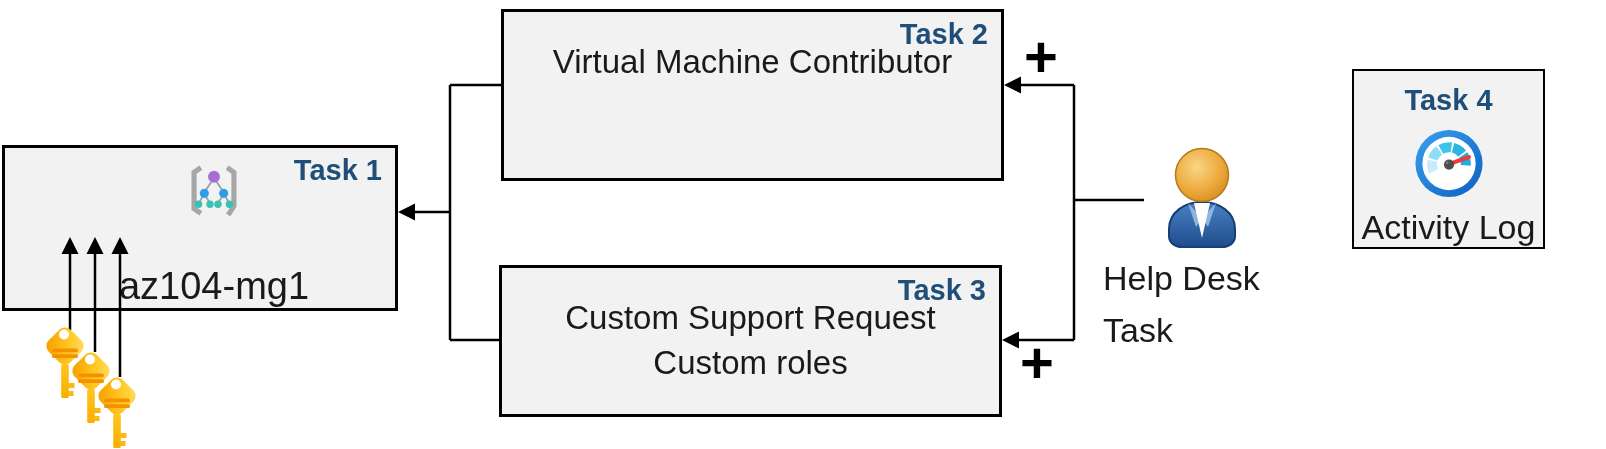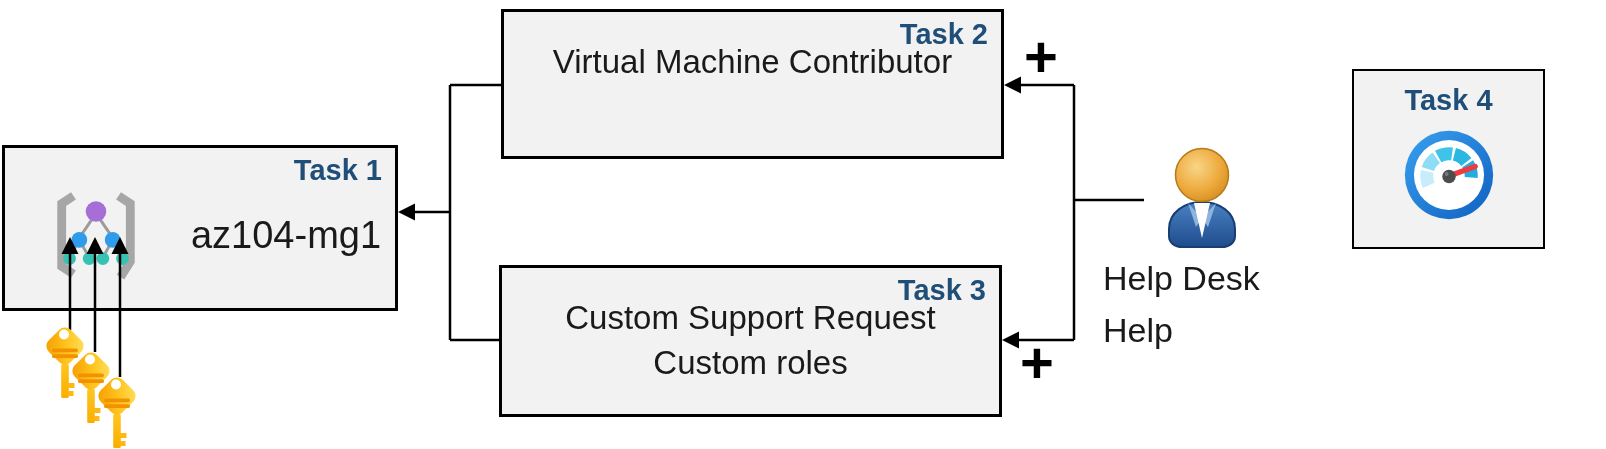--- a/index.html
+++ b/index.html
@@ -2,39 +2,39 @@
 <html><head>
 <meta charset="utf-8">
 <style>
   html,body{margin:0;padding:0;background:#ffffff;}
   .canvas{
     position:relative;width:1606px;height:449px;background:#ffffff;
     font-family:"Liberation Sans",sans-serif;overflow:hidden;
   }
   .box{position:absolute;background:#f2f2f2;border:3px solid #000;box-sizing:border-box;}
   .task1{left:2px;top:145px;width:396px;height:166px;}
-  .task2{left:501px;top:9px;width:503px;height:150px;}
+  .task2{left:501px;top:9px;width:503px;height:172px;}
   .task3{left:499px;top:265px;width:503px;height:152px;padding-left:43px;}
   .task4{left:1352px;top:69px;width:193px;height:180px;border-width:2px;
          display:flex;flex-direction:column;align-items:center;}
   .task-label{
     position:absolute;top:5px;right:13px;
     font-size:29px;font-weight:bold;color:#1f4e79;line-height:34px;white-space:nowrap;
   }
   .task4-label{
     font-size:29px;font-weight:bold;color:#1f4e79;line-height:34px;margin-top:12px;
   }
   .box-lines{
     position:absolute;left:0;right:0;top:27px;text-align:center;
     font-size:33px;line-height:45px;color:#1a1a1a;
   }
   .t1-content{
     position:absolute;left:0;right:0;top:0;bottom:0;
     display:flex;align-items:center;justify-content:center;gap:46px;
-    padding:14px 0 0 28px;box-sizing:border-box;
+    padding:14px 0 0 28px;box-sizing:border-box;flex-direction:column;
   }
   .t1-name{font-size:38px;color:#1a1a1a;white-space:nowrap;}
   .t4-caption{font-size:34px;color:#1a1a1a;margin-top:8px;white-space:nowrap;}
   .gauge{margin-top:10px;}
   .actor{position:absolute;left:1152px;top:146px;width:100px;height:104px;}
   .actor-label{
     position:absolute;left:1103px;top:252px;width:200px;
     font-size:34px;line-height:52px;color:#1a1a1a;
   }
   .plus{
@@ -107,20 +107,21 @@
         <path d="M28.9,60.8 A23.25,23.25 0 0 1 27.3,46.2" stroke="#c9ecfb"></path>
         <path d="M27.9,43.8 A23.25,23.25 0 0 1 36.7,32.0" stroke="#8edcf5"></path>
         <path d="M38.7,30.7 A23.25,23.25 0 0 1 53.2,28.0" stroke="#3ec4e9"></path>
         <path d="M55.6,28.4 A23.25,23.25 0 0 1 68.1,36.4" stroke="#2bb7e2"></path>
         <path d="M69.5,38.3 A23.25,23.25 0 0 1 73.2,52.6" stroke="#22addd"></path>
       </g>
       <line x1="47" y1="52" x2="77.3" y2="41.1" stroke="#ed3b40" stroke-width="5.5" stroke-linecap="round"></line>
       <circle cx="50" cy="51.5" r="7" fill="#4d4d4d"></circle>
       <circle cx="47.5" cy="49" r="2" fill="#7a7a7a"></circle>
     </svg>
+    <div class="t4-caption">Activity Log</div>
   </div>
 
   <div class="actor">
     <svg width="100" height="104" viewBox="0 0 100 104">
       <defs>
         <linearGradient id="bodyG" x1="0" y1="0" x2="0" y2="1">
           <stop offset="0" stop-color="#4a82c4"></stop>
             <stop offset="1" stop-color="#1f4c8c"></stop>
         </linearGradient>
         <radialGradient id="headG" cx="0.4" cy="0.35" r="0.75">
@@ -131,21 +132,21 @@
       </defs>
       <path d="M50,56 C33,56 17,66 17,83 L17,90 C17,97 23,101 30,101 L70,101 C77,101 83,97 83,90 L83,83 C83,66 67,56 50,56 Z" fill="url(#bodyG)" stroke="#173e75" stroke-width="2"></path>
       <path d="M36,57 L50,72 L44,81 Z" fill="#8fb4dc"></path>
       <path d="M64,57 L50,72 L56,81 Z" fill="#8fb4dc"></path>
       <path d="M42,57 L50,92 L58,57 Z" fill="#ffffff"></path>
       <circle cx="50" cy="29" r="26.5" fill="url(#headG)" stroke="#b77917" stroke-width="1.5"></circle>
     </svg>
   </div>
   <div class="actor-label">
     <div>Help Desk</div>
-    <div>Help</div>
+    <div>Task</div>
   </div>
 
   <div class="plus plus1">+</div>
   <div class="plus plus2">+</div>
 
   <svg class="connectors" width="1606" height="449" viewBox="0 0 1606 449">
     <g stroke="#000" stroke-width="2.5" fill="none">
       <path d="M450,85 H504"></path>
       <path d="M450,85 V340"></path>
       <path d="M450,340 H502"></path>

